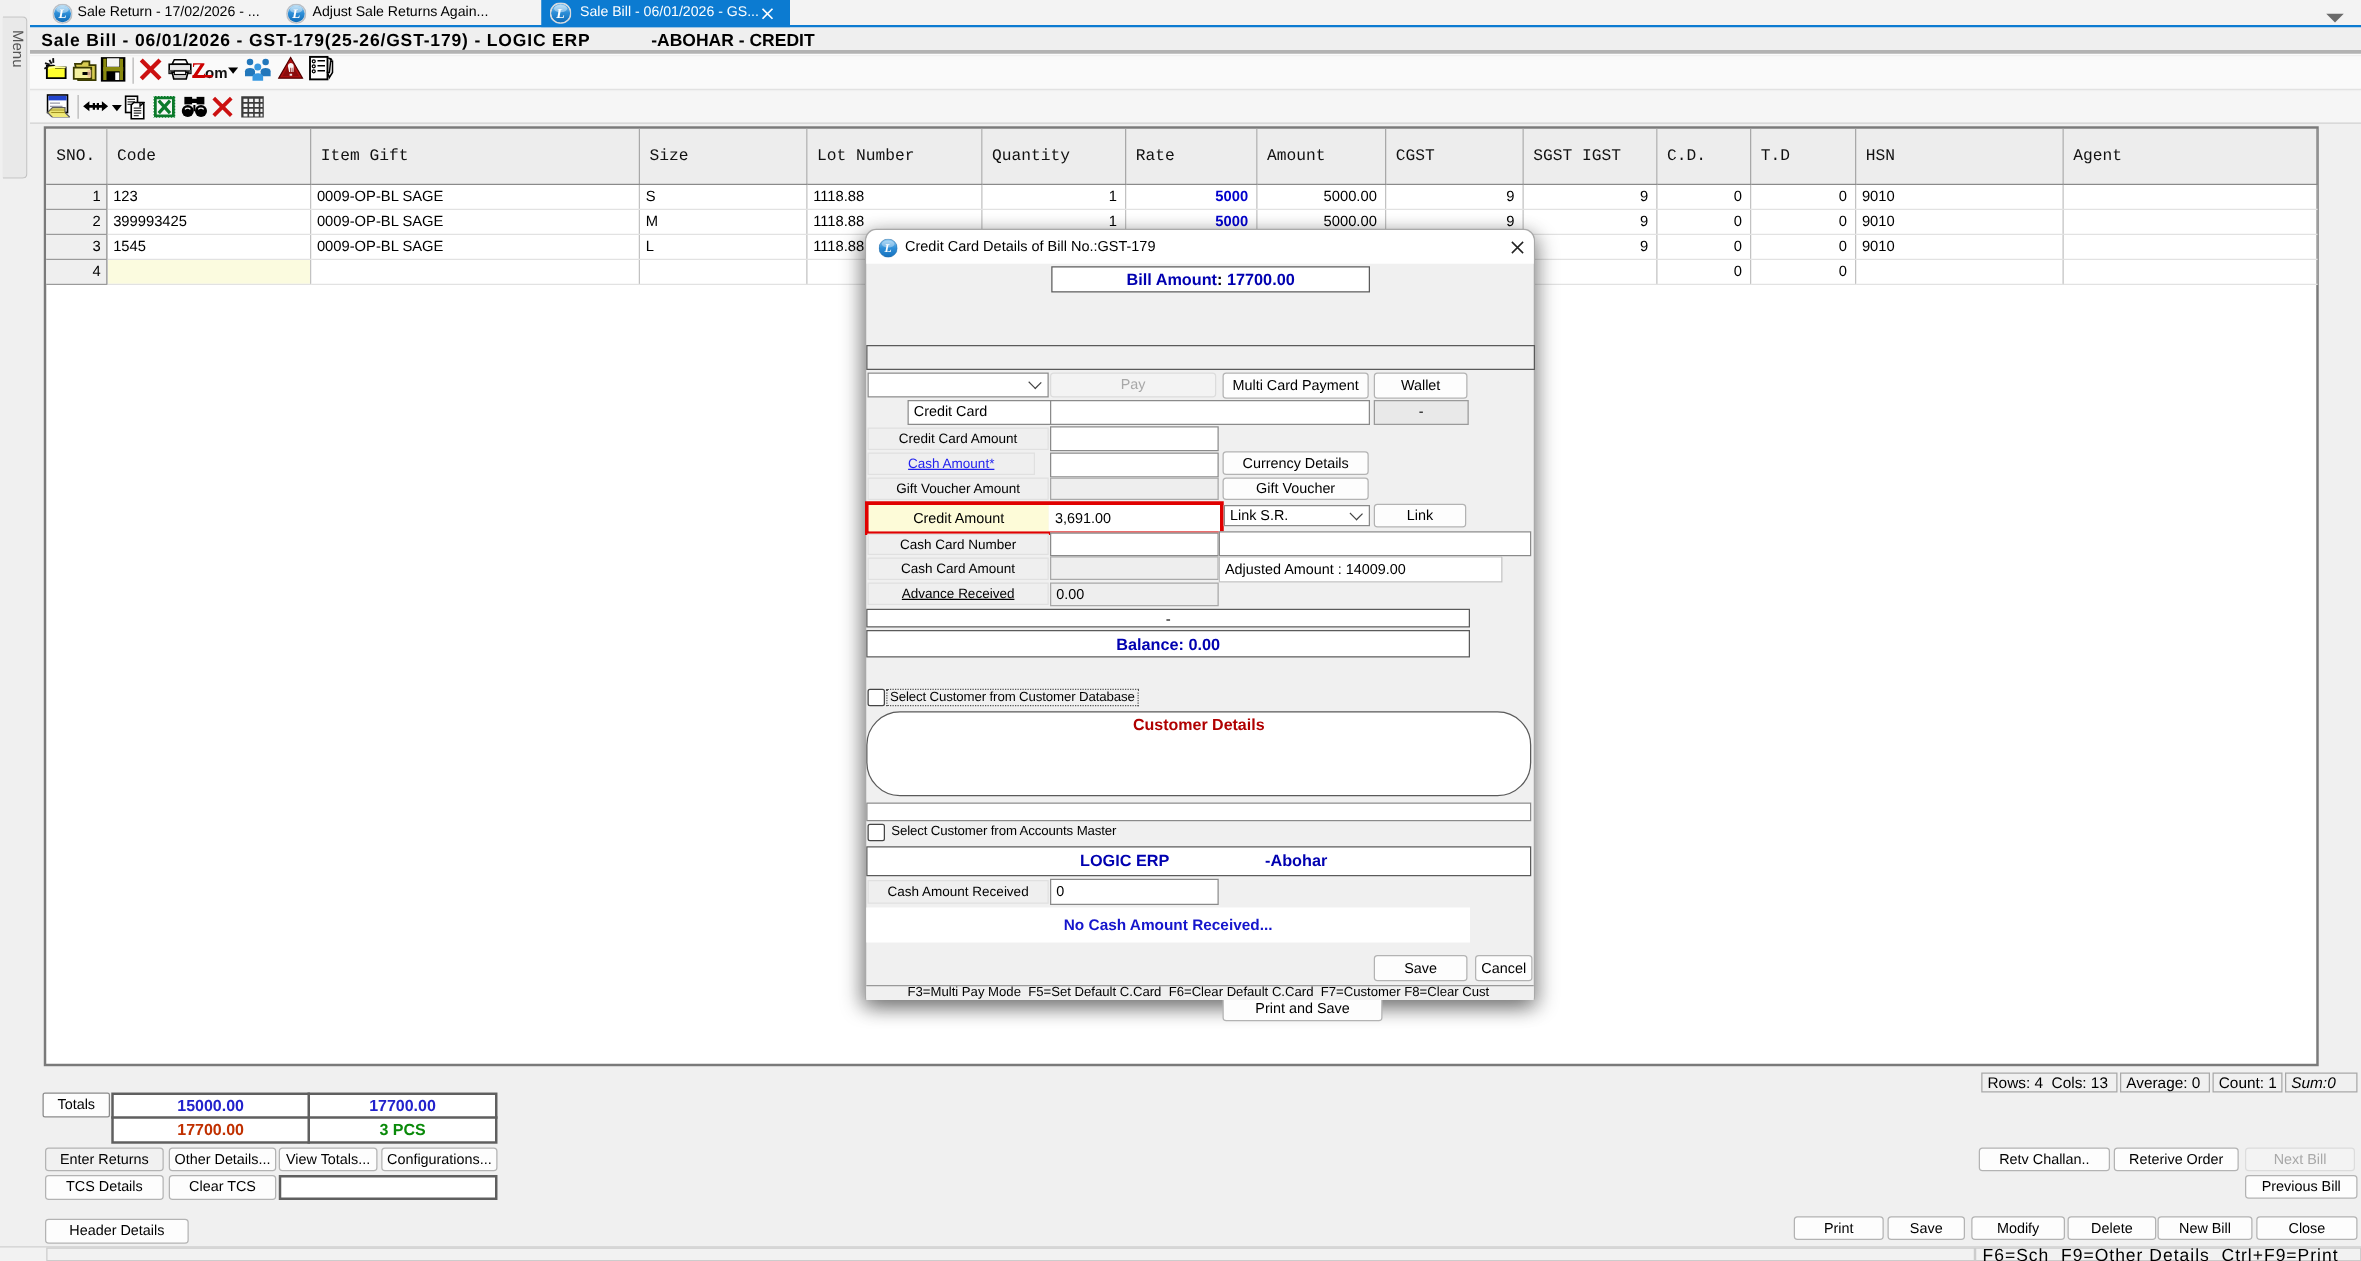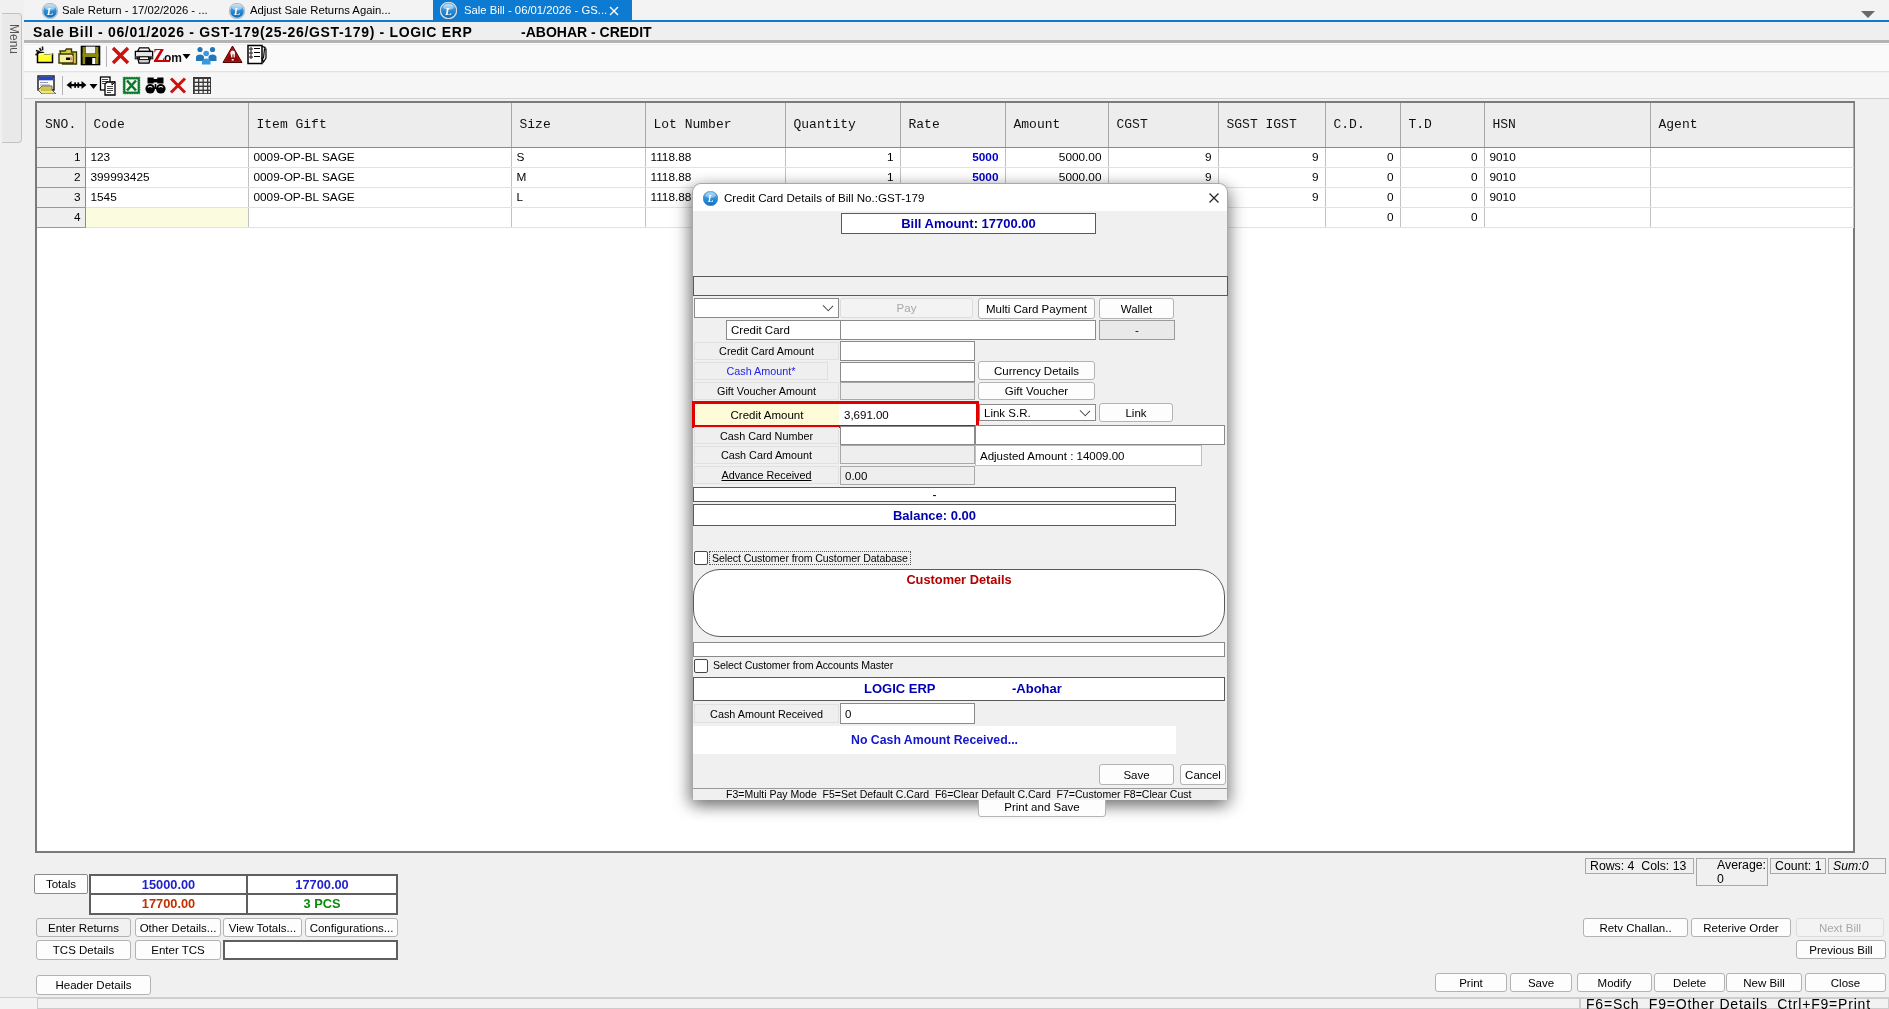--- a/index.html
+++ b/index.html
@@ -357,21 +357,21 @@
   <div class="btn" style="left:285px;top:114px;width:117px;height:21px;">Multi Card Payment</div>
   <div class="btn" style="left:406px;top:114px;width:75px;height:21px;">Wallet</div>
 
   <div class="dd" style="left:1px;top:136px;width:145px;height:20px;margin-left:32px;">Credit Card</div>
   <div class="fld" style="left:147px;top:136px;width:256px;height:20px;"></div>
   <div class="abs" style="left:406px;top:136px;width:76px;height:20px;background:#e9e9e9;border:1px solid #9a9a9a;font-size:11.5px;display:flex;align-items:center;justify-content:center;">-</div>
 
   <div class="lbl" style="left:1px;top:158px;width:145px;height:18px;">Credit Card Amount</div>
   <div class="fld" style="left:147px;top:157px;width:135px;height:20px;"></div>
 
-  <div class="lbl" style="left:1px;top:178px;width:134px;height:18px;color:#2222ee;">Cash Amount*</div>
+  <div class="lbl" style="left:1px;top:178px;width:134px;height:18px;color:#2222ee;text-decoration:underline;">Cash Amount*</div>
   <div class="fld" style="left:147px;top:178px;width:135px;height:20px;"></div>
   <div class="btn" style="left:285px;top:177px;width:117px;height:19px;">Currency Details</div>
 
   <div class="lbl" style="left:1px;top:198px;width:145px;height:18px;">Gift Voucher Amount</div>
   <div class="fldg" style="left:147px;top:198px;width:135px;height:18px;"></div>
   <div class="btn" style="left:285px;top:198px;width:117px;height:18px;">Gift Voucher</div>
 
   <div class="abs" style="left:-1px;top:217px;width:287px;height:27px;border:3px solid #e00000;"></div>
   <div class="abs" style="left:2px;top:220px;width:144px;height:21px;background:#fdfbd8;font-size:11.5px;display:flex;align-items:center;justify-content:center;">Credit Amount</div>
   <div class="abs" style="left:146px;top:220px;width:137px;height:21px;background:#fff;font-size:11.5px;display:flex;align-items:center;padding-left:5px;">3,691.00</div>
@@ -430,26 +430,26 @@
 <div class="abs" style="left:91px;top:877px;width:155px;text-align:center;font-size:12.8px;font-weight:bold;color:#2222cc;">15000.00</div>
 <div class="abs" style="left:248px;top:877px;width:148px;text-align:center;font-size:12.8px;font-weight:bold;color:#2222cc;">17700.00</div>
 <div class="abs" style="left:91px;top:896px;width:155px;text-align:center;font-size:12.8px;font-weight:bold;color:#c03000;">17700.00</div>
 <div class="abs" style="left:248px;top:896px;width:148px;text-align:center;font-size:12.8px;font-weight:bold;color:#0a8a0a;">3 PCS</div>
 
 <div class="btn" style="left:36px;top:918px;width:95px;height:19px;background:#f1f1f1;">Enter Returns</div>
 <div class="btn" style="left:135px;top:918px;width:86px;height:19px;">Other Details...</div>
 <div class="btn" style="left:223px;top:918px;width:79px;height:19px;">View Totals...</div>
 <div class="btn" style="left:305px;top:918px;width:93px;height:19px;">Configurations...</div>
 <div class="btn" style="left:36px;top:940px;width:95px;height:20px;">TCS Details</div>
-<div class="btn" style="left:135px;top:940px;width:86px;height:20px;">Enter TCS</div>
+<div class="btn" style="left:135px;top:940px;width:86px;height:20px;">Clear TCS</div>
 <div class="abs" style="left:223px;top:940px;width:175px;height:20px;background:#fff;border:2px solid #5f5f5f;"></div>
 <div class="btn" style="left:36px;top:975px;width:115px;height:20px;">Header Details</div>
 
 <div class="abs" style="left:1585px;top:858px;width:109px;height:16px;border:1px solid #a8a8a8;font-size:12.3px;display:flex;align-items:center;padding-left:4px;">Rows: 4&nbsp;&nbsp;Cols: 13</div>
-<div class="abs" style="left:1696px;top:858px;width:72px;height:28px;border:1px solid #a8a8a8;font-size:12.3px;display:flex;align-items:center;padding-left:20px;">Average: 0</div>
+<div class="abs" style="left:1696px;top:858px;width:72px;height:16px;border:1px solid #a8a8a8;font-size:12.3px;display:flex;align-items:center;padding-left:4px;">Average: 0</div>
 <div class="abs" style="left:1770px;top:858px;width:56px;height:16px;border:1px solid #a8a8a8;font-size:12.3px;display:flex;align-items:center;padding-left:4px;">Count: 1</div>
 <div class="abs" style="left:1828px;top:858px;width:58px;height:16px;border:1px solid #a8a8a8;font-size:12.3px;display:flex;align-items:center;padding-left:4px;font-style:italic;">Sum:0</div>
 
 <div class="btn" style="left:1583px;top:918px;width:105px;height:19px;">Retv Challan..</div>
 <div class="btn" style="left:1691px;top:918px;width:100px;height:19px;">Reterive Order</div>
 <div class="btn dis" style="left:1796px;top:918px;width:88px;height:19px;">Next Bill</div>
 <div class="btn" style="left:1796px;top:940px;width:90px;height:19px;">Previous Bill</div>
 
 <div class="btn" style="left:1435px;top:973px;width:72px;height:19px;">Print</div>
 <div class="btn" style="left:1510px;top:973px;width:62px;height:19px;">Save</div>

